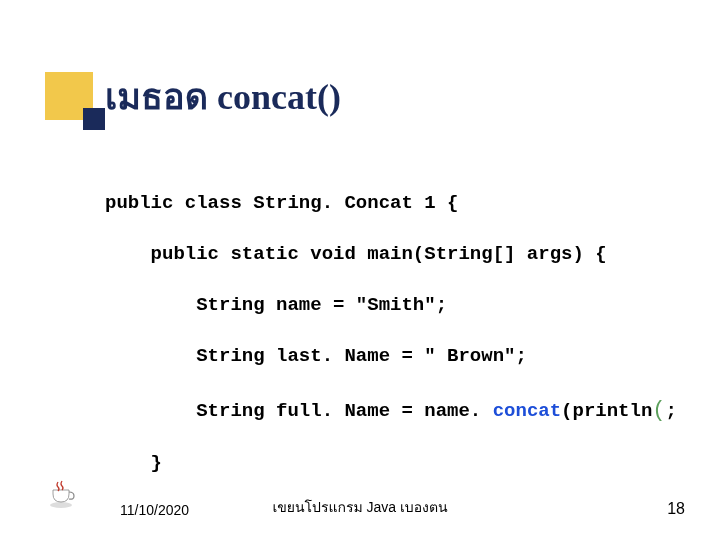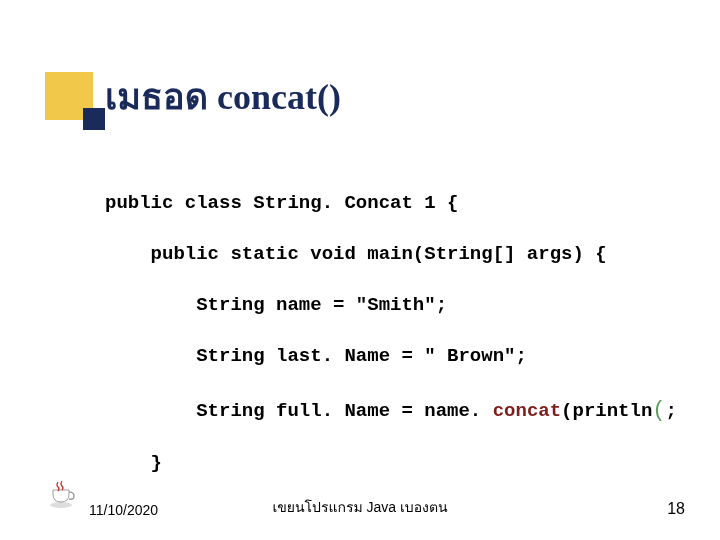--- a/index.html
+++ b/index.html
@@ -47,37 +47,37 @@
     left: 105px;
     top: 165px;
     font-family: "Courier New", monospace;
     font-size: 19px;
     font-weight: bold;
     color: #000;
     line-height: 1.35;
     white-space: pre;
   }
   .code-line { display: block; }
-  .hl { color: #7f1d1d; text-align: right; }
+  .hl { color: #1d4ed8; text-align: right; }
   .paren { color: #5da05d; font-size: 22px; font-weight: normal; }
   .footer {
     position: absolute;
     left: 0;
     right: 0;
     bottom: 22px;
     height: 24px;
   }
   .coffee-icon {
     position: absolute;
     left: 48px;
     bottom: 4px;
   }
   .date {
     position: absolute;
-    left: 89px;
+    left: 120px;
     bottom: 0;
     font-family: Arial, sans-serif;
     font-size: 14px;
     color: #000;
     margin-top: 30px;
   }
   .footer-center {
     position: absolute;
     left: 0;
     right: 0;

